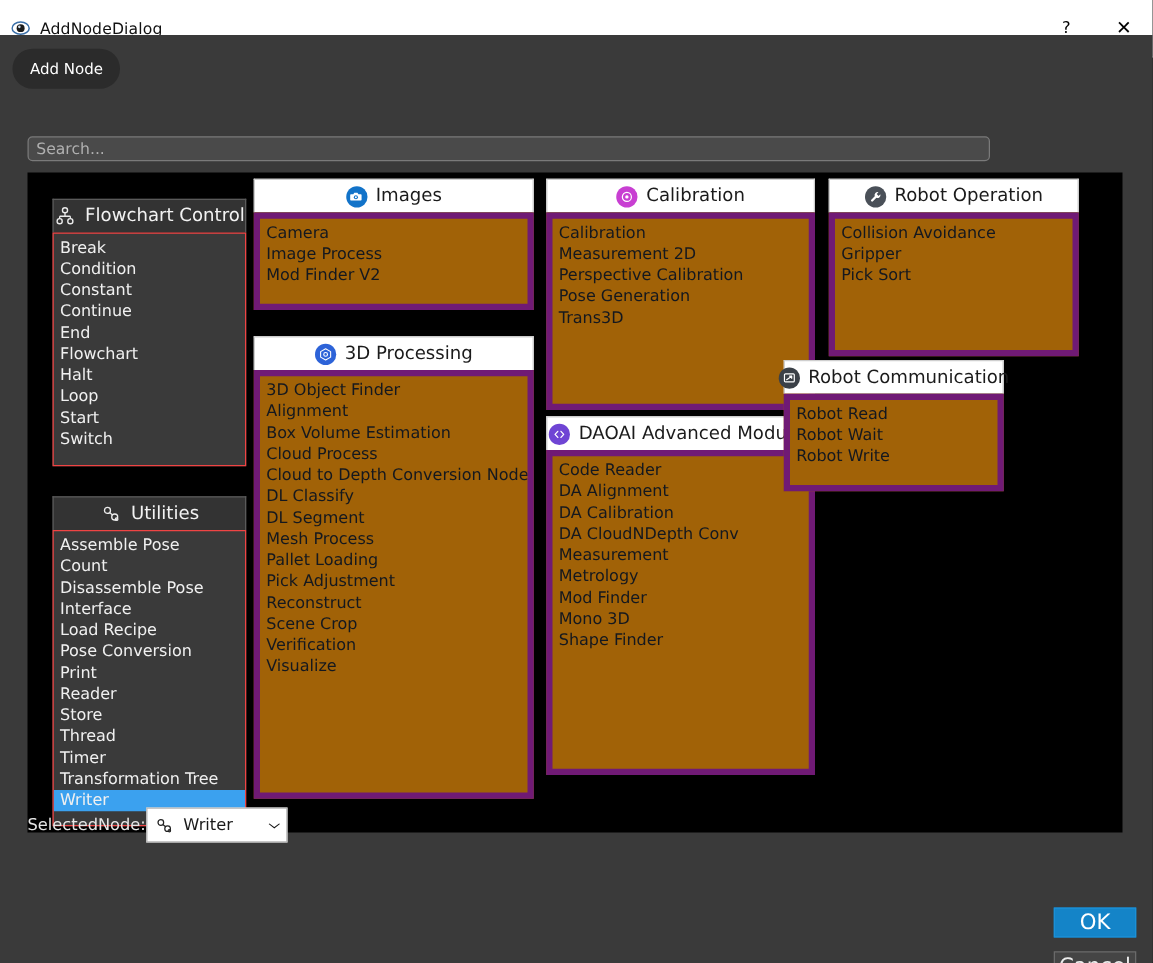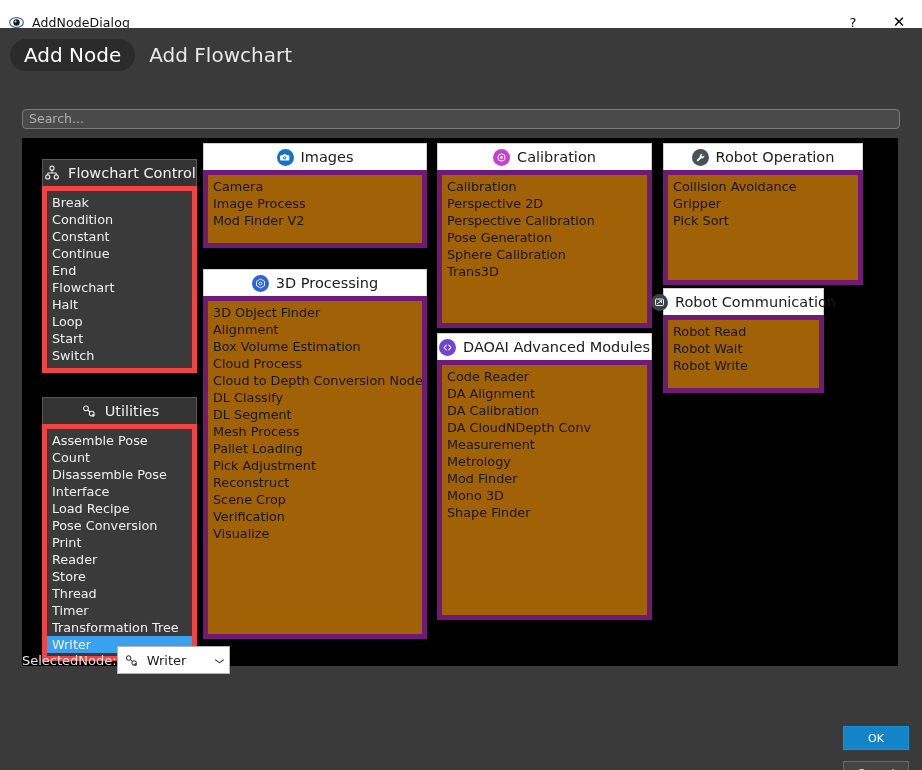--- a/index.html
+++ b/index.html
@@ -59,36 +59,36 @@
   .tabbar {
     position: absolute;
     top: 11px; left: 10px;
     height: 32px;
     display: flex;
     align-items: stretch;
   }
   .tab {
     padding: 0 14px;
     display: flex; align-items: center;
-    font-size: 20px;
+    font-size: 12px;
     color: #e8e8e8;
     background: transparent;
     cursor: default;
     border-radius: 16px;
   }
   .tab.active {
     background: #2b2b2b;
     color: #ffffff;
   }
 
   
   .search-wrap {
     position: absolute;
     top: 80px; left: 22px;
-    width: 878px; height: 20px;
+    width: 770px; height: 20px;
   }
   .search-input {
     width: 100%; height: 100%;
     background: #4a4a4a;
     border: 1px solid #7a7a7a;
     border-radius: 4px;
     color: #dddddd;
     font-size: 12.5px;
     padding: 0 6px;
     font-family: "DejaVu Sans", "Liberation Sans", sans-serif;
@@ -141,21 +141,21 @@
   
   .panel.dark .panel-header {
     background: #333333;
     color: #f2f2f2;
     border: 1px solid #5a5a5a;
     border-bottom: none;
     margin-top: 16px;
   }
   .panel.dark .panel-list {
     background: #3a3a3a;
-    border: 5px solid #ef4444;
+    border: 1px solid #ef4444;
   }
   .panel.dark .list-item { color: #f0f0f0; }
 
   
   .panel.light .panel-header {
     background: #ffffff;
     color: #1b1b1b;
     border: 1px solid #cfcfcf;
     border-bottom: none;
   }
@@ -215,21 +215,21 @@
     transform: scaleX(1.3);
   }
 
   
   .btn {
     position: absolute;
     width: 66px; height: 24px;
     display: flex;
     align-items: center;
     justify-content: center;
-    font-size: 11px;
+    font-size: 17px;
     cursor: default;
     font-family: "DejaVu Sans", "Liberation Sans", sans-serif;
   }
   .btn-ok {
     top: 698px; left: 843px;
     background: #1484c8;
     border: 1px solid #1a90d8;
     color: #ffffff;
   }
   .btn-cancel {
@@ -259,23 +259,20 @@
       <span class="tb-close-glyph">✕</span>
     </div>
   </div>
 </div>
 
 <div class="dialog-body">
 
   <div class="tabbar">
     <div class="tab active">
       <span>Add Node</span>
-    </div>
-    <div class="tab">
-      <span>Add Flowchart</span>
     </div>
   </div>
 
   <div class="search-wrap">
     <input class="search-input" type="text" placeholder="Search..." style="">
   </div>
 
   <div class="canvas">
 
     <div class="panel dark" style="left:20px; top:5px; width:155px; height:230px;">
@@ -384,24 +381,23 @@
         <span class="icon-circle" style="background:#c83fd2;">
           <svg width="11" height="11" viewBox="0 0 14 14">
             <circle cx="7" cy="7" r="4.6" fill="none" stroke="#ffffff" stroke-width="1.25"></circle>
             <circle cx="7" cy="7" r="1.7" fill="#ffffff"></circle>
           </svg>
         </span>
         <span class="hdr-label">Calibration</span>
       </div>
       <div class="panel-list">
           <div class="list-item">Calibration</div>
-          <div class="list-item">Perspective 2D</div>
+          <div class="list-item">Measurement 2D</div>
           <div class="list-item">Perspective Calibration</div>
           <div class="list-item">Pose Generation</div>
-          <div class="list-item">Sphere Calibration</div>
           <div class="list-item">Trans3D</div>
         </div>
     </div>
 
     <div class="panel light" style="left:415px; top:195px; width:215px; height:287px;">
       <div class="panel-header">
         <span class="icon-circle" style="background:#6f45d4;">
           <svg width="11" height="11" viewBox="0 0 14 14">
             <path d="M5.4 3.9 L2.6 7 L5.4 10.1 M8.6 3.9 L11.4 7 L8.6 10.1" fill="none" stroke="#ffffff" stroke-width="1.3" stroke-linecap="round" stroke-linejoin="round"></path>
           </svg>
@@ -430,21 +426,21 @@
         </span>
         <span class="hdr-label">Robot Operation</span>
       </div>
       <div class="panel-list">
           <div class="list-item">Collision Avoidance</div>
           <div class="list-item">Gripper</div>
           <div class="list-item">Pick Sort</div>
         </div>
     </div>
 
-    <div class="panel light" style="left:641px; top:150px; width:161px; height:105px;">
+    <div class="panel light" style="left:605px; top:150px; width:176px; height:105px;">
       <div class="panel-header">
         <span class="icon-circle" style="background:#3b4047;">
           <svg width="11" height="11" viewBox="0 0 14 14">
             <rect x="2.0" y="2.6" width="10" height="8.2" rx="1" fill="none" stroke="#ffffff" stroke-width="1.2"></rect>
             <path d="M4.2 8.6 L9.4 5.0 M9.4 5.0 L9.4 7.2 M9.4 5.0 L7.2 5.0" fill="none" stroke="#ffffff" stroke-width="1.15" stroke-linecap="round"></path>
           </svg>
         </span>
         <span class="hdr-label">Robot Communication</span>
       </div>
       <div class="panel-list">

